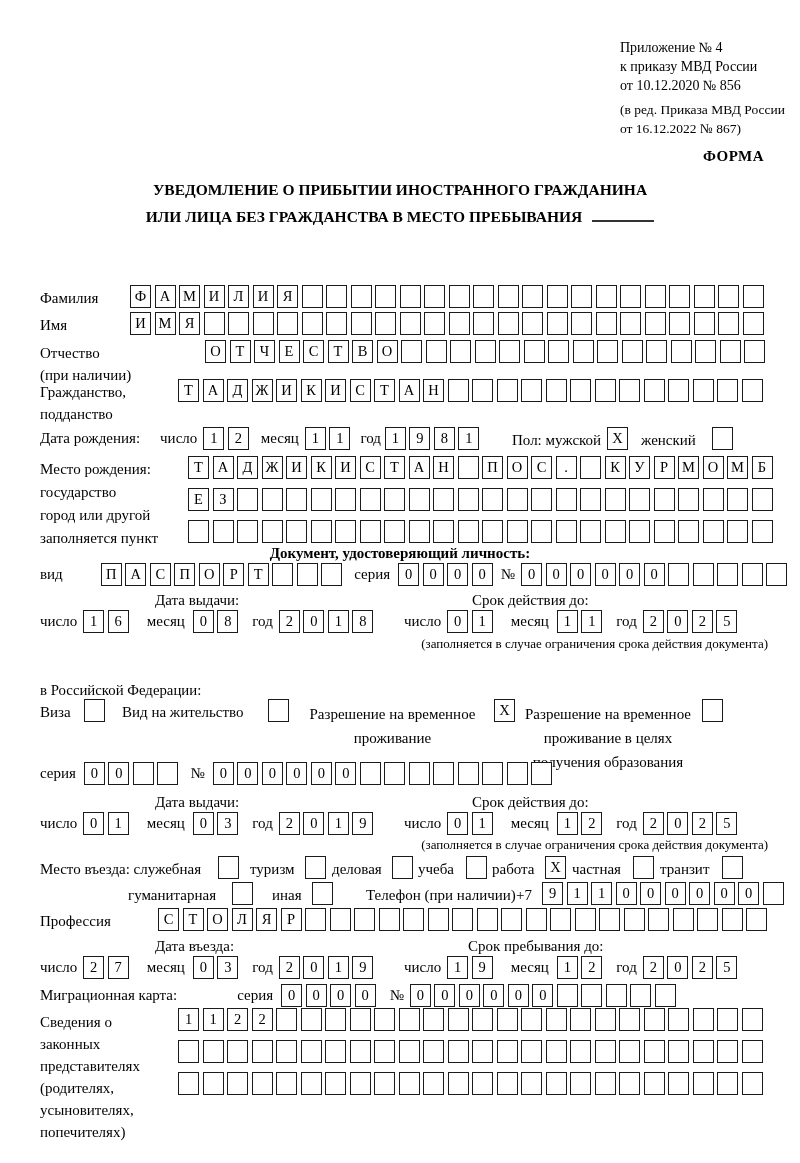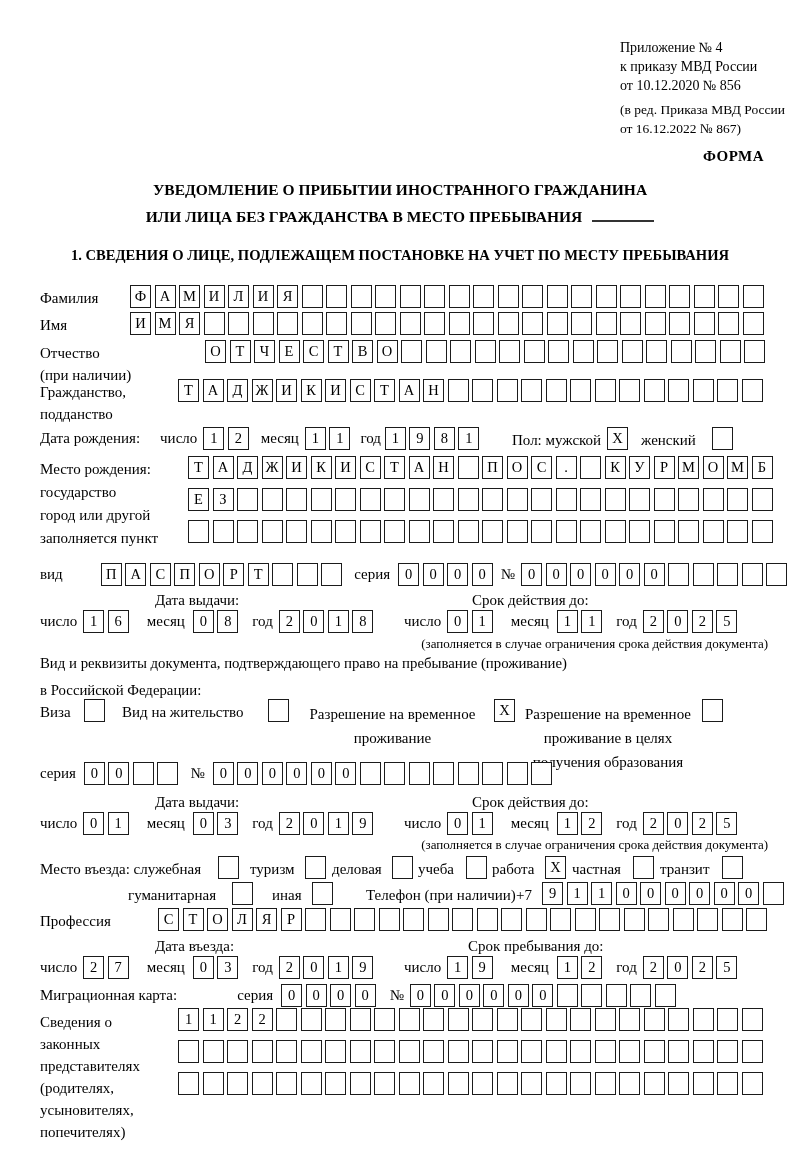--- a/index.html
+++ b/index.html
@@ -33,21 +33,20 @@
   <div class="abs note" style="left:620px;top:100px;font-size:13.5px">
     <div>(в ред. Приказа МВД России</div>
     <div>от 16.12.2022 № 867)</div>
   </div>
   <div class="abs lbl b" style="left:703px;top:148px;letter-spacing:0.5px">ФОРМА</div>
 
   <div class="abs ctr b" style="top:181px;font-size:15.5px">УВЕДОМЛЕНИЕ О ПРИБЫТИИ ИНОСТРАННОГО ГРАЖДАНИНА</div>
   <div class="abs ctr b" style="top:206px;font-size:15.5px">
     <span>ИЛИ ЛИЦА БЕЗ ГРАЖДАНСТВА В МЕСТО ПРЕБЫВАНИЯ</span><span class="uline"></span>
   </div>
-  <div class="abs ctr b" style="top:247px;font-size:14.6px">1. СВЕДЕНИЯ О ЛИЦЕ, ПОДЛЕЖАЩЕМ ПОСТАНОВКЕ НА УЧЕТ ПО МЕСТУ ПРЕБЫВАНИЯ</div>
 
   <div class="abs lbl" style="left:40px;top:290px">Фамилия</div>
   <div class="row" style="left:130px;top:285px">
     <span class="bxs">
         <span class="box">Ф</span>
         <span class="box">А</span>
         <span class="box">М</span>
         <span class="box">И</span>
         <span class="box">Л</span>
         <span class="box">И</span>
@@ -282,20 +281,21 @@
         <span class="box"></span>
         <span class="box"></span>
         <span class="box"></span>
         <span class="box"></span>
         <span class="box"></span>
         <span class="box"></span>
         <span class="box"></span>
       </span>
   </div>
 
+  <div class="abs ctr b" style="top:545px;font-size:15px">Документ, удостоверяющий личность:</div>
   <div class="row" style="left:40px;top:563px">
     <span class="lbl mr38">вид</span>
     <span class="bxs mr12">
         <span class="box">П</span>
         <span class="box">А</span>
         <span class="box">С</span>
         <span class="box">П</span>
         <span class="box">О</span>
         <span class="box">Р</span>
         <span class="box">Т</span>
@@ -360,21 +360,20 @@
     <span class="lbl mr6">год</span>
     <span class="bxs">
         <span class="box">2</span>
         <span class="box">0</span>
         <span class="box">2</span>
         <span class="box">5</span>
       </span>
   </div>
   <div class="abs small" style="right:32px;top:636px">(заполняется в случае ограничения срока действия документа)</div>
 
-  <div class="abs lbl" style="left:40px;top:655px;font-size:14.8px">Вид и реквизиты документа, подтверждающего право на пребывание (проживание)</div>
   <div class="abs lbl" style="left:40px;top:682px;font-size:14.8px">в Российской Федерации:</div>
 
   <div class="abs lbl" style="left:40px;top:704px">Виза</div>
   <div class="row" style="left:84px;top:699px">
     <span class="bxs">
         <span class="box"></span>
       </span>
   </div>
   <div class="abs lbl" style="left:122px;top:704px">Вид на жительство</div>
   <div class="row" style="left:268px;top:699px">

